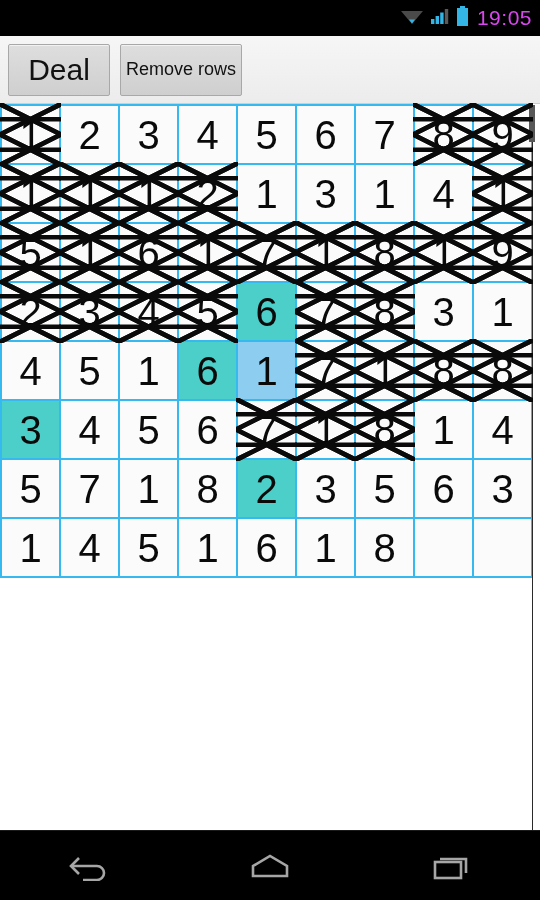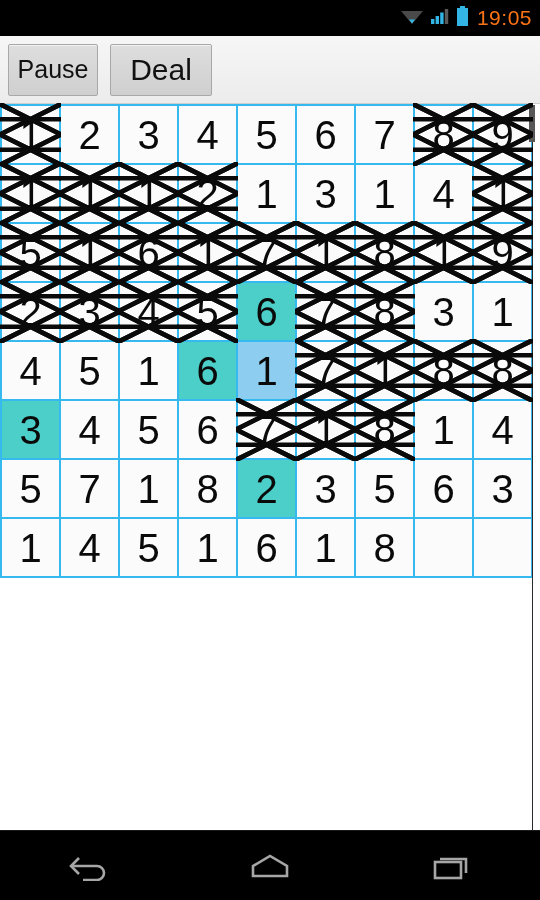--- a/index.html
+++ b/index.html
@@ -12,21 +12,21 @@
 
   
   .statusbar {
     height: 36px; width: 540px;
     background: #000000;
     display: flex; align-items: center; justify-content: flex-end;
     padding-right: 8px;
   }
   .status-icons { display: flex; align-items: center; gap: 6px; }
   .clock {
-    color: #f97316; font-size: 21px; font-weight: 400;
+    color: #d946ef; font-size: 21px; font-weight: 400;
     letter-spacing: 0.5px; margin-left: 8px;
   }
 
   
   .toolbar {
     height: 68px; width: 540px;
     background: linear-gradient(#f6f6f6, #ececec);
     border-bottom: 1px solid #cfcfcf;
     display: flex; align-items: center;
     padding: 0 8px;
@@ -143,22 +143,22 @@
       <svg width="13" height="21" viewBox="0 0 13 21">
         <rect x="4" y="0" width="5" height="2" fill="#33B5E5"></rect>
         <rect x="1" y="2" width="11" height="18" fill="#33B5E5"></rect>
       </svg>
     </span>
   </div>
   <span class="clock">19:05</span>
 </div>
 
 <div class="toolbar">
-  <button class="btn btn-pause">Pause</button>
   <button class="btn btn-deal">Deal</button>
+  <button class="btn btn-remove">Remove rows</button>
 </div>
 
 <div class="board-wrap">
   <div class="board" id="board">
       <div class="grid-row">
         <div class="cell crossed">
           <span class="digit">1</span>
           <span class="xmark">
             <svg viewBox="0 0 60 62" preserveAspectRatio="none">
               <g stroke="#0a0a0a" stroke-width="4.6" fill="none" stroke-linecap="square">

